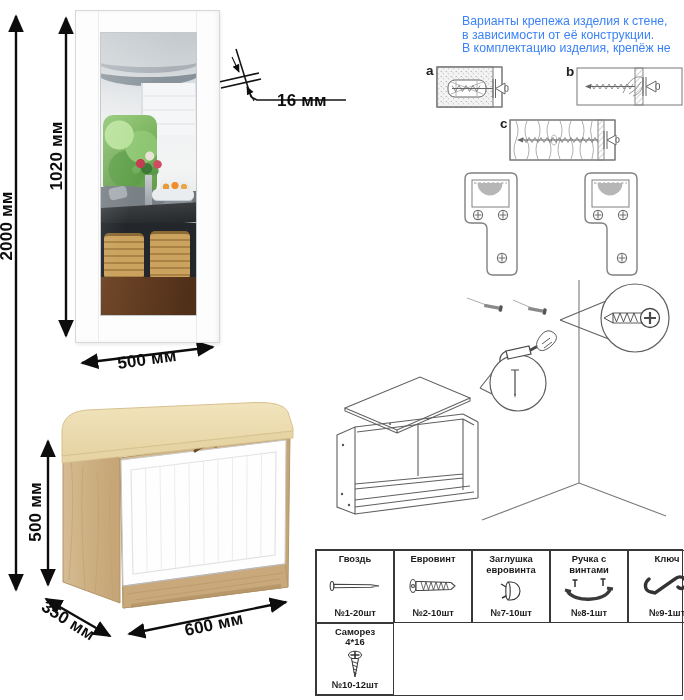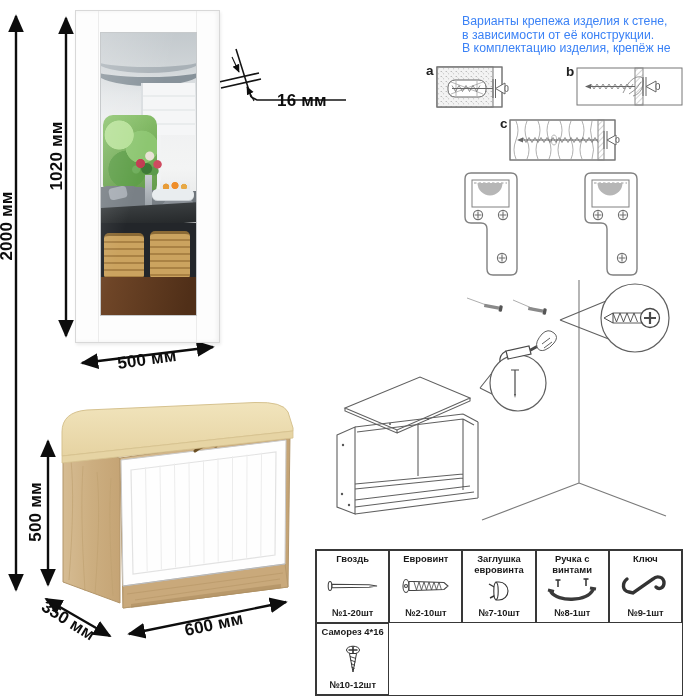--- a/index.html
+++ b/index.html
@@ -15,21 +15,21 @@
           border:1px solid #d8d8d8;box-sizing:border-box;box-shadow:inset -2px 0 4px rgba(0,0,0,.05),1px 2px 3px rgba(0,0,0,.08);}
   #mirror .stile{position:absolute;top:0;bottom:0;width:1px;background:#ececec;}
   .glass{position:absolute;left:24px;top:21px;width:95px;height:282px;overflow:hidden;border:1px solid #c7cacc;
          background:linear-gradient(180deg,#c3c9cd 0%,#cfd4d7 12%,#e3e6e8 22%,#f0f1f2 34%,#f3f4f4 48%,#eceded 56%);}
   .glass>div{position:absolute;}
   
   #parts{position:absolute;left:315px;top:549px;width:368px;height:147px;display:grid;
          grid-template-columns:repeat(5,1fr);grid-template-rows:1fr 1fr;
          border:1.6px solid #383838;box-sizing:border-box;background:#fff;}
   .cell{border:0.7px solid #383838;display:flex;flex-direction:column;justify-content:space-between;
-        align-items:center;padding:3px 3px 3px;box-sizing:border-box;text-align:center;}
+        align-items:center;padding:3px 10px 3px;box-sizing:border-box;text-align:center;}
   .pt-name,.pt-qty{font-size:9.4px;line-height:10.6px;font-weight:600;color:#1a1a1a;}
   .pt-ico{position:static !important;flex:0 0 auto;}
 </style>
 </head>
 <body>
 
 <div id="stage">
 
   <svg id="dims" style="left:0;top:0" width="684" height="700" viewBox="0 0 684 700">
     <defs>

